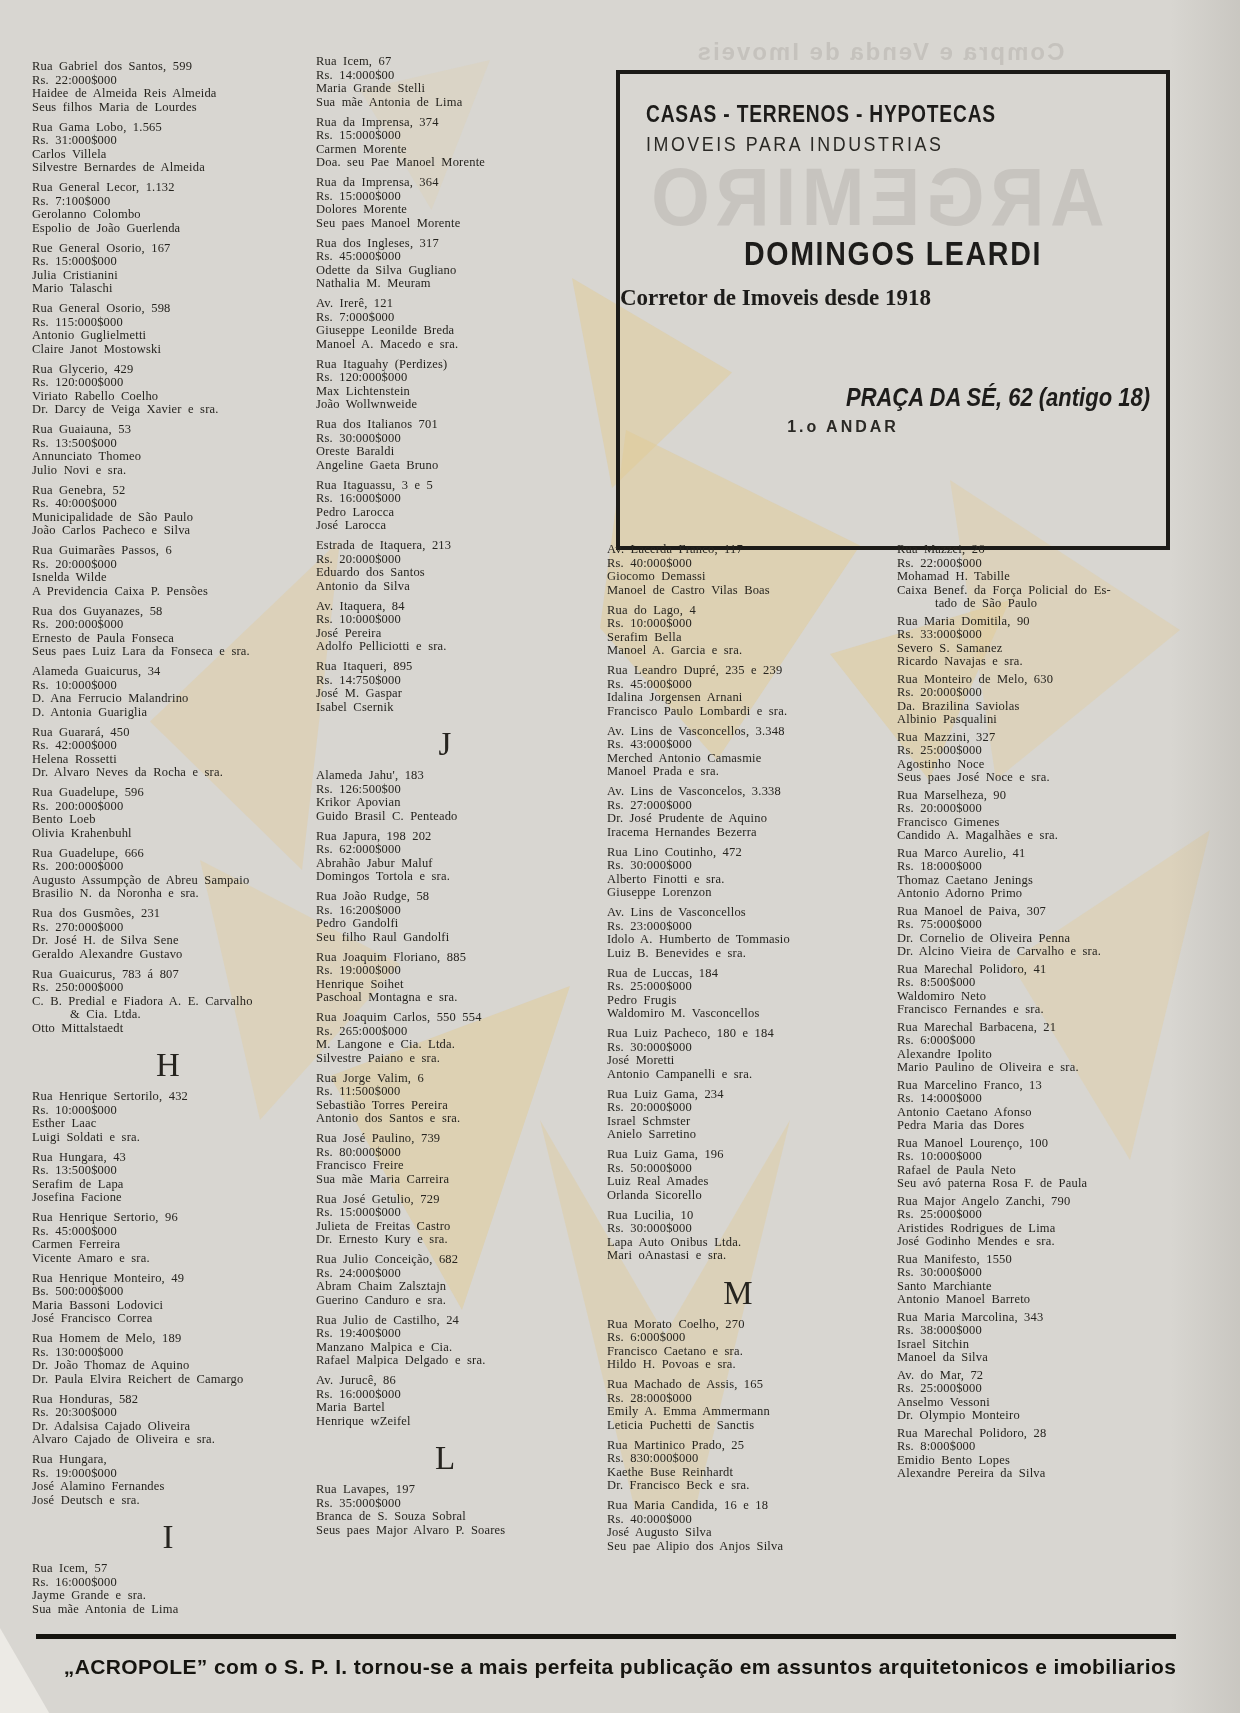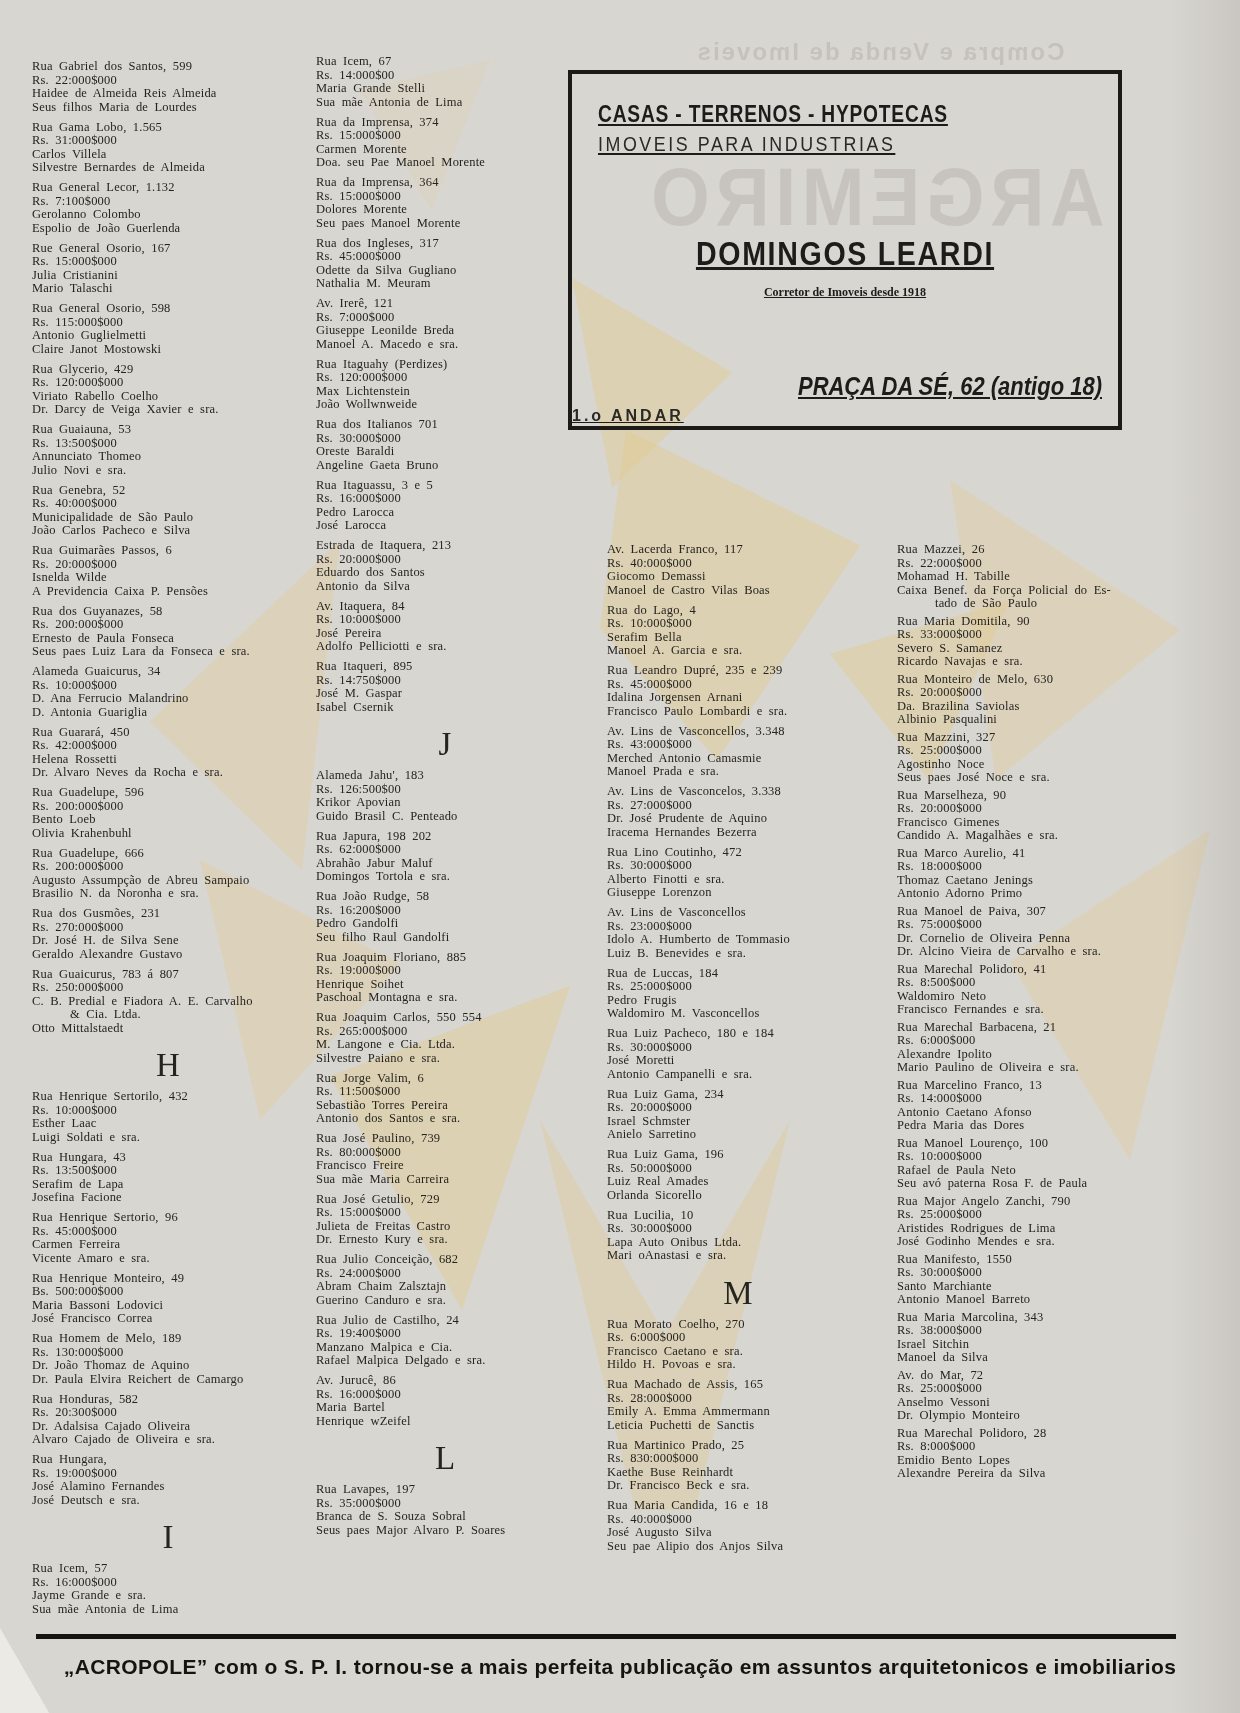--- a/index.html
+++ b/index.html
@@ -35,32 +35,32 @@
   .ghost-top{left:620px;top:38px;width:520px;font-size:24px;transform:scaleX(-1);letter-spacing:2px;}
   .ghost-word{left:598px;top:150px;width:554px;font-size:82px;letter-spacing:6px;
     transform:scaleX(-.92);color:rgba(100,95,85,.14);}
   
   .col{position:absolute;}
   .entry{margin-bottom:6.5px;}
   #col4 .entry{margin-bottom:4px;}
   .line{font-size:12.5px;line-height:13.5px;word-spacing:3px;letter-spacing:.2px;white-space:pre-wrap;}
   .section-heading{font-size:33px;line-height:1;text-align:center;margin:14px 0 8px;font-weight:normal;}
   
-  .ad-box{position:absolute;left:568px;top:70px;width:554px;height:360px;
-    border:4px solid #1c1b18;box-sizing:border-box;font-family:"Liberation Sans",sans-serif;color:#1d1c1a;text-decoration:underline;}
+  .ad-box{position:absolute;left:616px;top:70px;width:554px;height:480px;
+    border:4px solid #1c1b18;box-sizing:border-box;font-family:"Liberation Sans",sans-serif;color:#1d1c1a;}
   .ad-line1{margin:26px 0 4px 26px;font-weight:bold;font-size:24px;letter-spacing:1px;
     transform:scaleX(.8);transform-origin:left center;white-space:nowrap;}
   .ad-line2{margin-left:26px;font-weight:normal;font-size:21px;letter-spacing:3px;
     transform:scaleX(.85);transform-origin:left center;white-space:nowrap;color:#2a2925;}
   .ad-name{text-align:center;margin-top:78px;font-weight:bold;font-size:34px;letter-spacing:2px;
     transform:scaleX(.84);white-space:nowrap;}
-  .ad-sub{text-align:center;margin-top:12px;font-family:"Liberation Serif",serif;font-weight:bold;font-size:12px;}
+  .ad-sub{text-align:left;margin-top:12px;font-family:"Liberation Serif",serif;font-weight:bold;font-size:23px;}
   .ad-addr{text-align:right;margin:72px 16px 0 0;font-weight:bold;font-style:italic;font-size:25px;
     transform:scaleX(.88);transform-origin:right center;white-space:nowrap;}
-  .ad-floor{text-align:left;margin:6px 100px 0 0;font-size:16px;letter-spacing:3px;font-weight:bold;color:#2a2925;}
+  .ad-floor{text-align:center;margin:6px 100px 0 0;font-size:16px;letter-spacing:3px;font-weight:bold;color:#2a2925;}
   
   .footer-rule{position:absolute;left:36px;top:1634px;width:1140px;height:5px;background:#15140f;}
   .footer-text{position:absolute;left:0;top:1655px;width:1240px;text-align:center;
     font-family:"Liberation Sans",sans-serif;font-weight:bold;font-size:21px;letter-spacing:.4px;color:#15140f;}
 </style>
 </head>
 <body>
 
 <div class="page">
 

